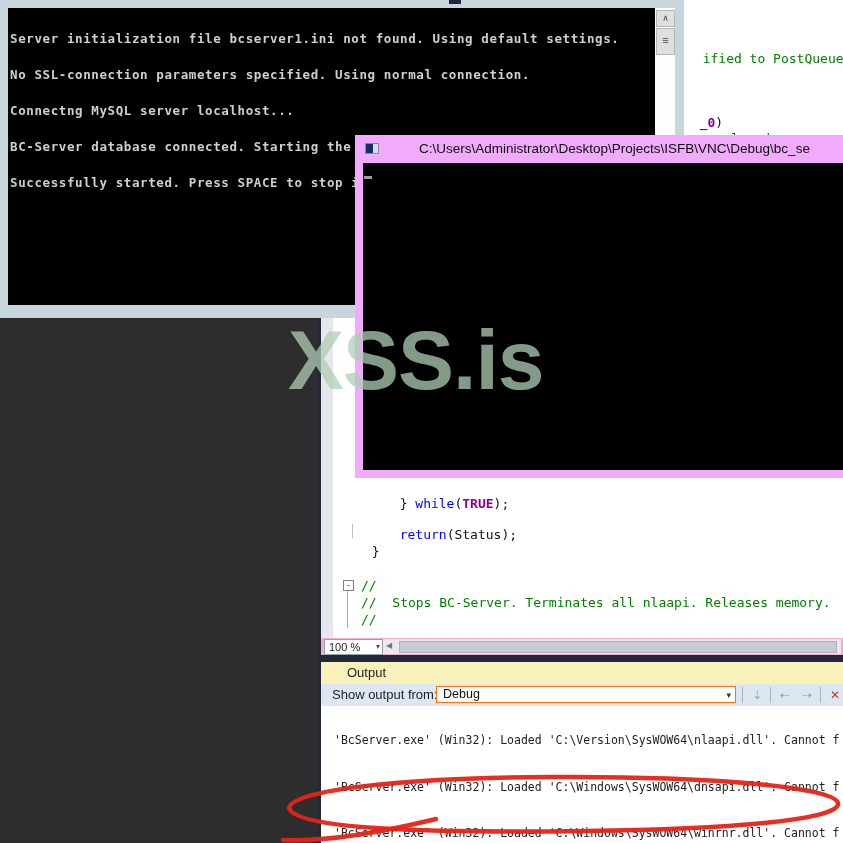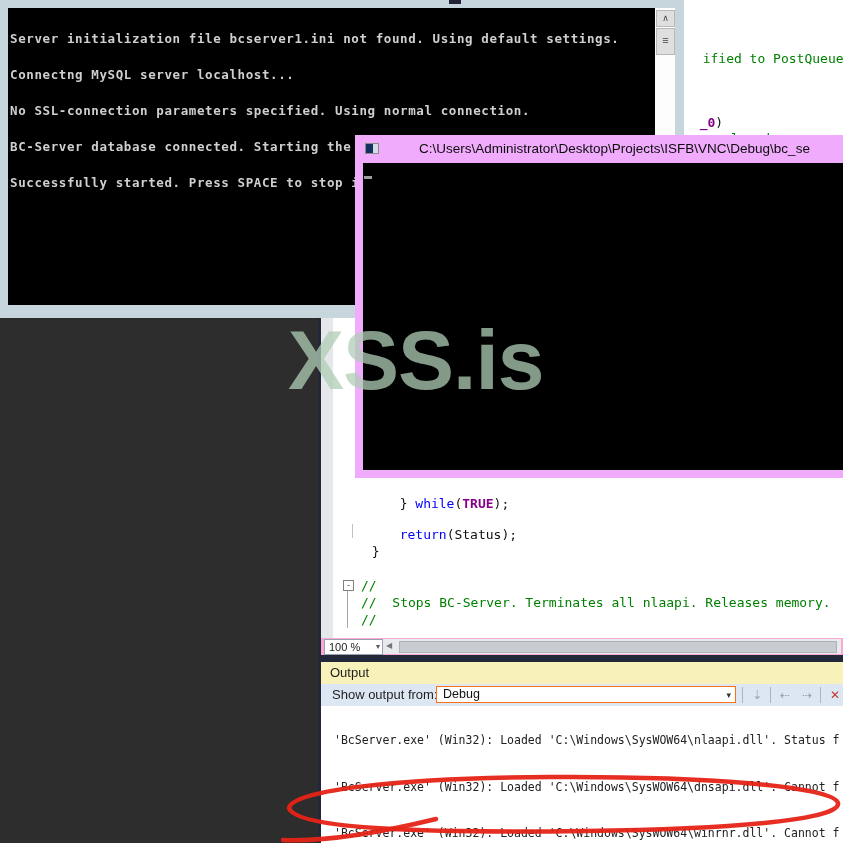--- a/index.html
+++ b/index.html
@@ -28,21 +28,21 @@
   #zoom-select .za{position:absolute;right:2px;top:0;font-size:8px;color:#555;}
   #hscroll{left:62px;top:1px;width:458px;height:15px;background:#e9eaee;}
   #hscroll .arr{position:absolute;left:3px;top:2px;font-size:8px;color:#777;}
   #hscroll .thumb{position:absolute;left:16px;top:2px;width:436px;height:10px;
         background:#c9cbd2;border:1px solid #b0b2ba;}
   #navy-strip{left:318px;top:655px;width:525px;height:7px;background:#222739;z-index:2;}
   
   #output-panel{left:321px;top:662px;width:522px;height:181px;background:#fff;z-index:2;}
   #output-header{position:absolute;left:0;top:0;width:100%;height:22px;background:#f8f1ba;
         font-size:13px;line-height:22px;color:#1e1e1e;}
-  #output-header span{margin-left:9px;}
+  #output-header span{margin-left:26px;}
   #output-toolbar{position:absolute;left:0;top:22px;width:100%;height:22px;background:#dde6f3;}
   #show-output-label{position:absolute;left:11px;top:0;font-size:13px;line-height:22px;color:#1e1e1e;}
   #output-combo{position:absolute;left:115px;top:2px;width:300px;height:17px;background:#fff;
         border:1px solid #f97316;box-sizing:border-box;font-size:12.5px;line-height:15px;color:#111;}
   #output-combo .cv{position:absolute;left:6px;top:0;}
   #output-combo .ca{position:absolute;right:4px;top:1px;font-size:9px;color:#333;}
   .tsep{position:absolute;top:3px;width:1px;height:16px;background:#aab4c4;}
   .ticon{position:absolute;top:2px;width:18px;height:18px;text-align:center;
         font-size:12px;line-height:18px;color:#9ba3ad;}
   #clear-icon{color:#c0392b;font-weight:bold;}
@@ -137,38 +137,38 @@
     <div class="tsep" style="left:421px;"></div>
     <div class="ticon" style="left:427px;"><span>⇣</span></div>
     <div class="tsep" style="left:449px;"></div>
     <div class="ticon" style="left:455px;"><span>⇠</span></div>
     <div class="ticon" style="left:477px;"><span>⇢</span></div>
     <div class="tsep" style="left:499px;"></div>
     <div class="ticon" id="clear-icon" style="left:505px;"><span>✕</span></div>
   </div>
   <div id="output-text">
     <div id="output-lines">
-      <div>'BcServer.exe' (Win32): Loaded 'C:\Windows\SysWOW64\nlaapi.dll'. Status f</div>
+      <div>'BcServer.exe' (Win32): Loaded 'C:\Version\SysWOW64\nlaapi.dll'. Cannot f</div>
       <div>'BcServer.exe' (Win32): Loaded 'C:\Windows\SysWOW64\dnsapi.dll'. Cannot f</div>
       <div>'BcServer.exe' (Win32): Loaded 'C:\Windows\SysWOW64\winrnr.dll'. Cannot f</div>
       
       
       
       
     </div>
   </div>
 </div>
 
 <div id="console1" class="abs">
   <div id="c1-mark"></div>
   <div id="c1-black">
     <div id="c1-text">
       <div>Server initialization file bcserver1.ini not found. Using default settings.</div>
+      <div>No SSL-connection parameters specified. Using normal connection.</div>
       <div>Connectng MySQL server localhost...</div>
-      <div>No SSL-connection parameters specified. Using normal connection.</div>
       <div>BC-Server database connected. Starting the server...</div>
       <div>Successfully started. Press SPACE to stop it...</div>
     </div>
   </div>
   <div id="c1-scroll">
     <div id="c1-up" class="sbtn"><span>∧</span></div>
     <div id="c1-thumb" class="sbtn"><span>≡</span></div>
   </div>
 </div>
 

